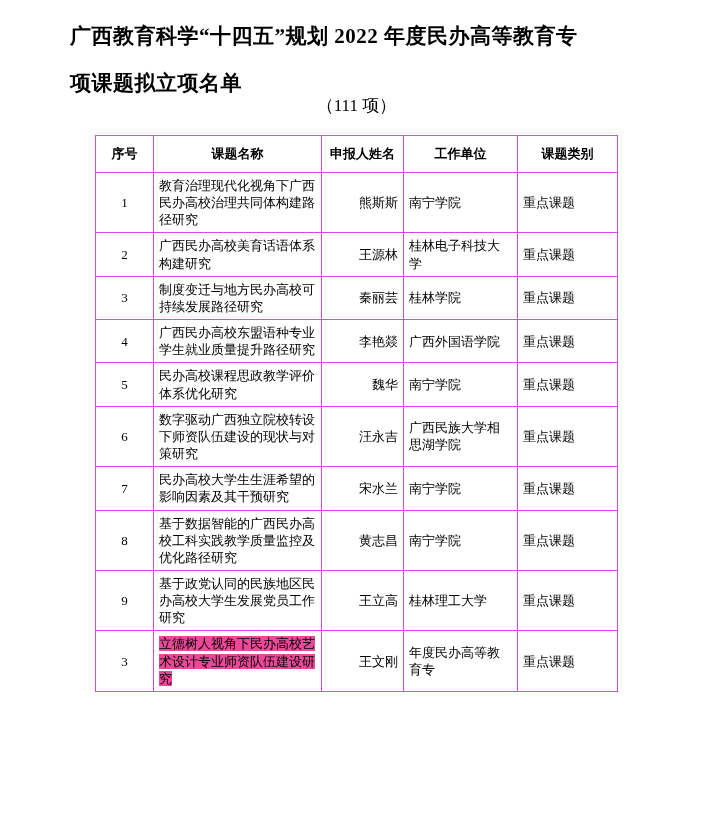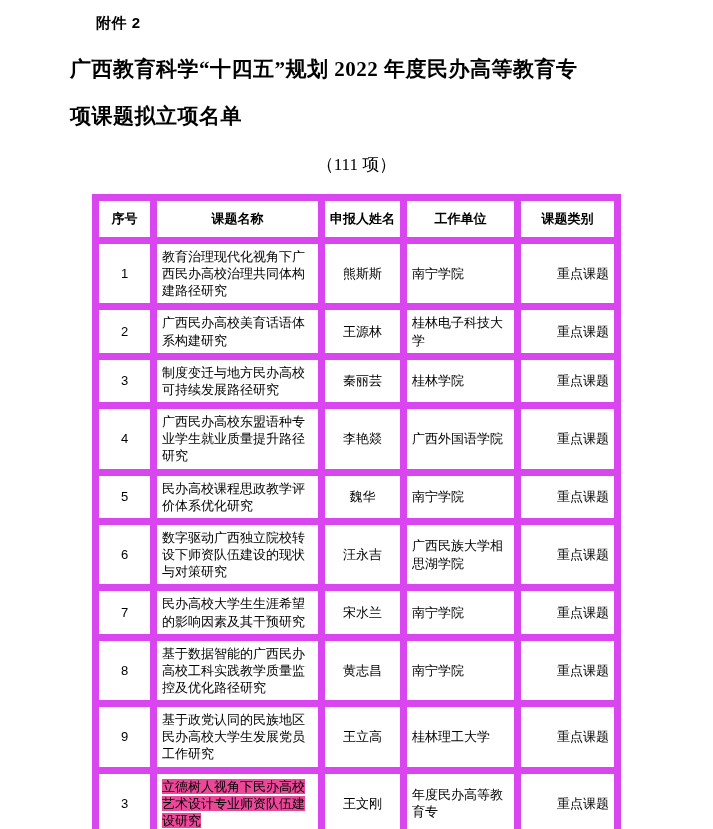--- a/index.html
+++ b/index.html
@@ -39,65 +39,63 @@
     letter-spacing: 0.5px;
     padding: 0 10px;
   }
   .doc-title .line2 {
     display: block;
     margin-top: 26px;
   }
   .doc-subtitle {
     text-align: center;
     font-size: 17px;
-    margin-top: 26px;
     font-family: "Liberation Serif", serif;
   }
   table.listing {
     border-collapse: collapse;
     width: 522px;
     margin: 18px auto 0 auto;
     table-layout: fixed;
   }
   table.listing th,
   table.listing td {
-    border: 7px solid #d946ef;
+    border: 1px solid #d946ef;
     padding: 4px 5px;
     font-size: 13px;
     line-height: 1.32;
     vertical-align: middle;
-    font-family: Liberation Sans, sans-serif;
+    font-family: Liberation Serif, serif;
   }
   table.listing th {
     text-align: center;
     font-weight: bold;
     height: 28px;
   }
   col.c-no { width: 58px; }
   col.c-title { width: 168px; }
   col.c-person { width: 82px; }
   col.c-org { width: 114px; }
   col.c-type { width: 100px; }
 
   td.cell-no { text-align: center; }
   td.cell-title { text-align: left; }
-  td.cell-person { text-align: center; }
+  td.cell-person { text-align: right; }
   td.cell-org { text-align: left; }
-  td.cell-type { text-align: right; }
+  td.cell-type { text-align: left; }
 
   tr.row-highlight td.cell-title span.hl {
     background: #ec4899;
   }
 </style>
 </head>
 <body>
 
 <div class="page">
 
-  <div class="attachment-label">附件 2</div>
 
   <div class="doc-title">
     <span>广西教育科学“十四五”规划 2022 年度民办高等教育专</span>
     <span class="line2">项课题拟立项名单</span>
   </div>
 
   <div class="doc-subtitle">（111 项）</div>
 
   <table class="listing">
     <colgroup>

